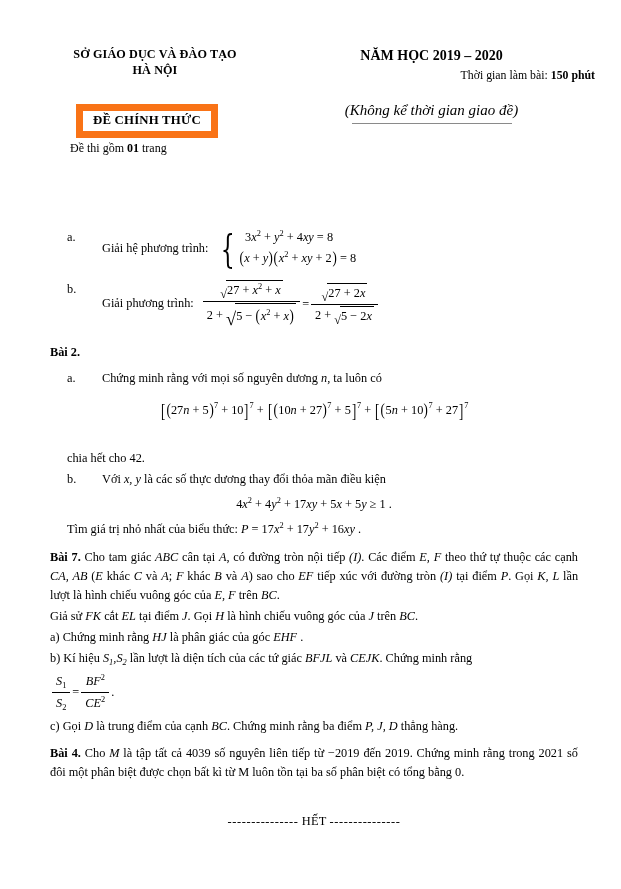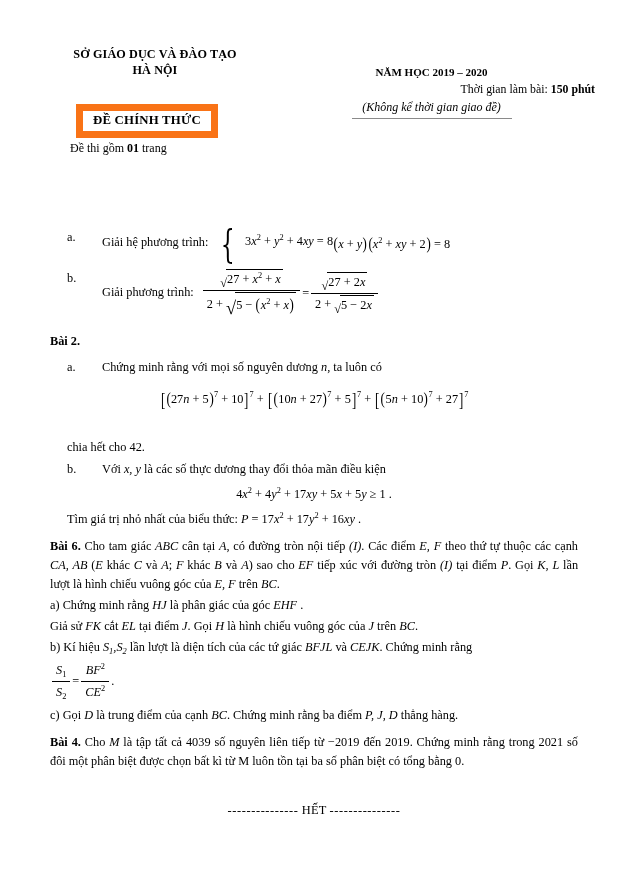--- a/index.html
+++ b/index.html
@@ -50,37 +50,37 @@
     padding-right: 26px;
   }
   .b { font-weight: bold; }
   .hdr-title-main {
     font-weight: bold;
     letter-spacing: 0.1px;
     white-space: nowrap;
   }
   .hdr-line2 {
     font-weight: bold;
-    font-size: 11px;
-    margin-top: 19px;
+    font-size: 14px;
+    margin-top: 1px;
   }
   .hdr-mon {
     margin-top: 3px;
     font-size: 11.8px;
   }
   .hdr-mon .b { font-size: 12.6px; }
   .hdr-time {
     margin-top: 2px;
     font-size: 11.8px;
     text-align: right;
   }
   .hdr-note {
-    margin-top: 1px;
+    margin-top: 16px;
     font-style: italic;
-    font-size: 12px;
+    font-size: 15px;
   }
   .hdr-rule {
     width: 160px;
     height: 1px;
     background: #8a8a8a;
     margin: 3px auto 0 auto;
   }
 
   .de-chinh-thuc {
     position: absolute;
@@ -145,20 +145,21 @@
   .brace {
     font-size: 40px;
     line-height: 0.78;
     font-family: "DejaVu Serif", serif;
     font-weight: 300;
     transform: scaleX(0.55);
     margin-right: -4px;
   }
   .system-eqs {
     display: flex;
+    flex-direction: column;
     justify-content: space-between;
     padding-left: 2px;
   }
   .system-eqs > div { line-height: 1.5; white-space: nowrap; }
   .paren-big {
     font-size: 1.28em;
     font-weight: 300;
     vertical-align: -0.09em;
     display: inline-block;
     transform: scaleX(0.82);
@@ -321,21 +322,21 @@
     </div>
 
     <div class="para indent-1" style="margin-top:6px;">
       <span>Tìm giá trị nhỏ nhất của biểu thức:</span>
       <span>
         <span class="mi">P</span> = 17<span class="mi">x</span><sup class="e">2</sup> + 17<span class="mi">y</span><sup class="e">2</sup> + 16<span class="mi">xy</span> .
       </span>
     </div>
 
     <div class="para" style="margin-top:8px; text-align:justify;">
-      <span class="b">Bài 6.</span>
+      <span class="b">Bài 7.</span>
       <span>Cho tam giác</span>
       <span class="mi">ABC</span>
       <span>cân tại</span>
       <span class="mi">A</span><span>, có đường tròn nội tiếp</span>
       <span class="mi">(I)</span><span>. Các điểm</span>
       <span class="mi">E, F</span>
       <span>theo thứ tự thuộc các cạnh</span>
       <span class="mi">CA, AB</span>
       <span>(</span><span class="mi">E</span>
       <span>khác</span>
@@ -353,39 +354,39 @@
       <span>tại điểm</span>
       <span class="mi">P</span><span>. Gọi</span>
       <span class="mi">K, L</span>
       <span>lần lượt là hình chiếu vuông góc của</span>
       <span class="mi">E, F</span>
       <span>trên</span>
       <span class="mi">BC</span><span>.</span>
     </div>
 
     <div class="para" style="margin-top:2px;">
-      <span>a) Chứng minh rằng</span>
-      <span class="mi">HJ</span>
-      <span>là phân giác của góc</span>
-      <span class="mi">EHF</span>
-      <span>.</span>
-    </div>
-
-    <div class="para" style="margin-top:2px;">
       <span>Giả sử</span>
       <span class="mi">FK</span>
       <span>cắt</span>
       <span class="mi">EL</span>
       <span>tại điểm</span>
       <span class="mi">J</span><span>. Gọi</span>
       <span class="mi">H</span>
       <span>là hình chiếu vuông góc của</span>
       <span class="mi">J</span>
       <span>trên</span>
       <span class="mi">BC</span><span>.</span>
+    </div>
+
+    <div class="para" style="margin-top:2px;">
+      <span>a) Chứng minh rằng</span>
+      <span class="mi">HJ</span>
+      <span>là phân giác của góc</span>
+      <span class="mi">EHF</span>
+      <span>.</span>
     </div>
 
     <div class="para" style="margin-top:2px;">
       <span>b) Kí hiệu</span>
       <span class="mi"><span class="mi">S</span><sub class="e">1</sub>,<span class="mi">S</span><sub class="e">2</sub></span>
       <span>lần lượt là diện tích của các tứ giác</span>
       <span class="mi">BFJL</span>
       <span>và</span>
       <span class="mi">CEJK</span><span>. Chứng minh rằng</span>
     </div>

